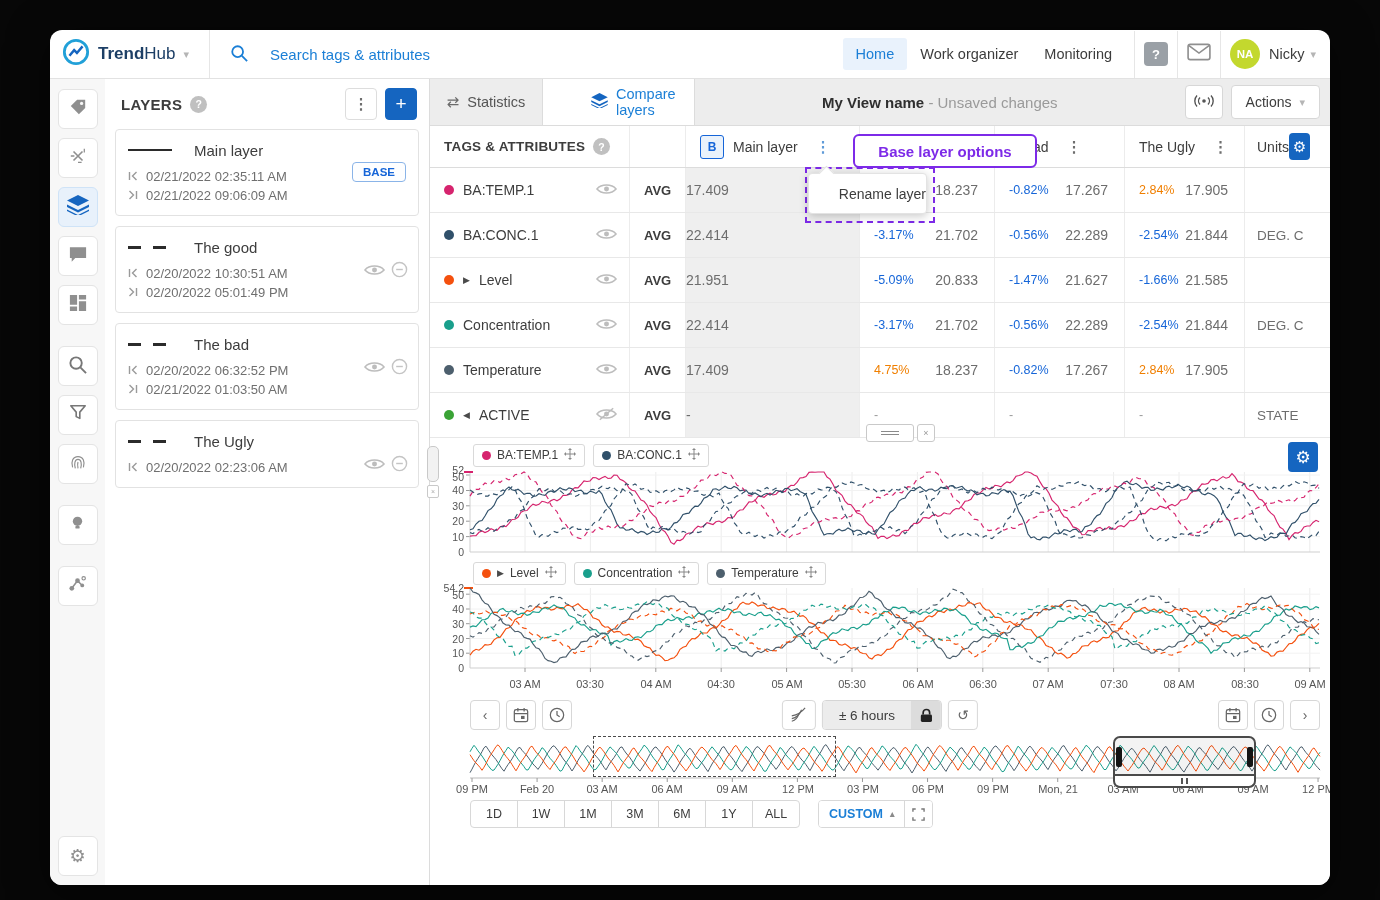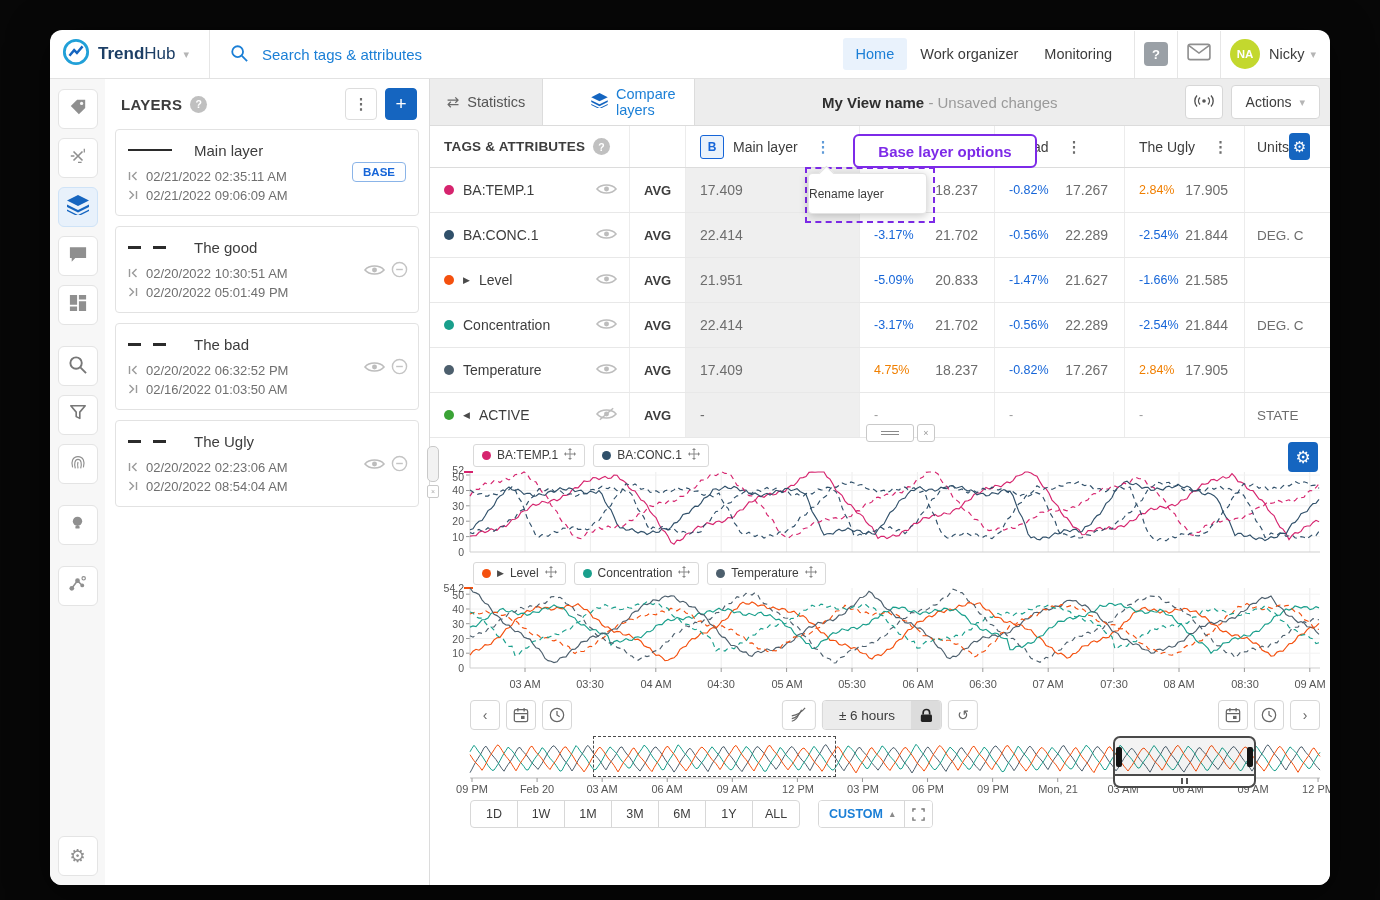--- a/index.html
+++ b/index.html
@@ -5,21 +5,21 @@
   html,body{margin:0;padding:0;background:#070707;}
   .stage{position:relative;width:1380px;height:900px;font-family:"Liberation Sans",sans-serif;}
   .window{position:absolute;left:50px;top:30px;width:1280px;height:855px;background:#fff;border-radius:12px;overflow:hidden;
           box-shadow:0 8px 40px rgba(0,0,0,.5);color:#3d3d3d;}
   
   .topbar{height:48px;display:flex;align-items:center;border-bottom:1px solid #e2e2e2;}
   .brand{width:160px;height:100%;display:flex;align-items:center;gap:8px;padding-left:12px;box-sizing:border-box;border-right:1px solid #e6e6e6;}
   .brand-name{font-size:17px;color:#1d3f66;}
   .brand-name b{font-weight:bold;}
   .caret{color:#b5b5b5;font-size:11px;}
-  .search{flex:1;display:flex;align-items:center;gap:14px;padding-left:20px;color:var(--accent);font-size:15px;}
+  .search{flex:1;display:flex;align-items:center;gap:22px;padding-left:20px;color:var(--accent);font-size:15px;}
   .top-right{display:flex;align-items:center;height:100%;padding-right:14px;}
   .nav-item{padding:0 13px;font-size:14.5px;color:#3c3c3c;height:32px;display:flex;align-items:center;cursor:pointer;}
   .nav-item.active{background:#e9f2fc;color:var(--accent);border-radius:3px;}
   .vdiv{width:1px;height:47px;background:#e6e6e6;margin:0 9px;}
   .help-sq{width:24px;height:24px;border-radius:4px;background:#9aa0a6;color:#fff;font-weight:bold;font-size:13px;display:flex;align-items:center;justify-content:center;}
   .avatar{width:30px;height:30px;border-radius:50%;background:var(--avatar);color:#fff;font-weight:bold;font-size:11.5px;display:flex;align-items:center;justify-content:center;}
   .username{font-size:14.5px;margin:0 6px 0 9px;}
   
   .content{display:flex;height:806px;}
   .rail{width:55px;background:#f7f7f7;display:flex;flex-direction:column;align-items:center;padding-top:10px;box-sizing:border-box;}
@@ -70,33 +70,33 @@
   .th-bad{padding-left:38px;font-size:14px;gap:18px;}
   .th-ugly{padding-left:14px;font-size:14px;gap:18px;}
   .th-units{padding-left:12px;font-size:14px;justify-content:space-between;padding-right:20px;}
   .gear-sm{width:27px;height:27px;background:var(--button-blue);border-radius:4px;color:#fff;font-size:15px;display:flex;align-items:center;justify-content:center;cursor:pointer;}
   .dot{width:10px;height:10px;border-radius:50%;flex:none;}
   .c-name{padding-left:14px;gap:9px;font-size:14px;color:#3d3d3d;}
   .c-name .spacer{flex:1;}
   .c-name .eye{margin-right:12px;}
   .tri{font-size:9px;color:#4a4a4a;}
   .c-avg{padding-left:14px;font-size:13px;color:#3d3d3d;font-weight:bold;}
-  .c-main{padding-left:14px;font-size:14px;color:#6d6d6d;background:#efefef;}
+  .c-main{font-size:14px;color:#6d6d6d;background:#efefef;}
   .c-val{padding:0 16px 0 14px;justify-content:space-between;font-size:14px;color:#6d6d6d;}
   .pct{font-size:12.5px;font-weight:normal;}
   .pct.neg{color:var(--pct-neg);}
   .pct.pos{color:var(--pct-pos);}
   .pct.muted{color:#9a9a9a;font-weight:normal;}
   .c-unit{padding-left:12px;font-size:13.5px;color:#6d6d6d;}
   
   .callout{position:absolute;left:423px;top:55px;width:180px;height:30px;background:#fff;border:2px solid var(--purple);border-radius:6px;z-index:40;
            display:flex;align-items:center;justify-content:center;font-size:15px;font-weight:bold;color:var(--purple);}
   .dash-rect{position:absolute;left:375px;top:88px;width:126px;height:52px;border:2px dashed var(--purple);z-index:38;}
   .menu-pop{position:absolute;left:378px;top:94px;width:117px;height:39px;background:#fff;border:1px solid #e3e3e3;border-radius:4px;
-            box-shadow:0 2px 10px rgba(0,0,0,.22);z-index:39;display:flex;align-items:center;justify-content:flex-start;font-size:12px;color:#3d3d3d;}
+            box-shadow:0 2px 10px rgba(0,0,0,.22);z-index:39;display:flex;align-items:center;justify-content:flex-end;font-size:14px;color:#3d3d3d;}
   .menu-pop .arrow{position:absolute;left:12px;top:-6px;width:10px;height:10px;background:#fff;border-left:1px solid #e3e3e3;border-top:1px solid #e3e3e3;transform:rotate(45deg);}
   
   .chart-area{position:relative;height:259px;padding-top:4px;box-sizing:border-box;}
   .gear-big{position:absolute;right:12px;top:4px;width:30px;height:30px;background:var(--button-blue);border-radius:4px;color:#fff;font-size:17px;display:flex;align-items:center;justify-content:center;z-index:5;cursor:pointer;}
   .drag-handle{position:absolute;left:436px;top:-14px;display:flex;gap:3px;z-index:6;}
   .dh-grip{width:46px;height:16px;background:#fff;border:1px solid #c9c9c9;border-radius:3px;display:flex;flex-direction:column;align-items:center;justify-content:center;gap:2px;cursor:row-resize;}
   .dh-grip i{display:block;width:18px;height:0;border-top:1.5px solid #8a8a8a;}
   .dh-close{width:16px;height:16px;background:#fff;border:1px solid #c9c9c9;border-radius:3px;color:#9a9a9a;font-size:9px;display:flex;align-items:center;justify-content:center;cursor:pointer;}
   .mini-scroll{position:absolute;left:-3px;top:8px;z-index:6;}
   .ms-track{width:10px;height:34px;border:1px solid #c9c9c9;border-radius:5px;background:#f2f2f2;}
@@ -335,21 +335,21 @@
                   <path d="M1.5 1v8"></path>
                   <path d="M8.5 1 L4.5 5 L8.5 9"></path>
                 </svg></span>
               <span>02/20/2022 06:32:52 PM</span>
             </div>
         <div class="lc-date">
               <span><svg width="10" height="10" viewBox="0 0 10 10" fill="none" stroke="#9a9a9a" stroke-width="1.4">
                   <path d="M8.5 1v8"></path>
                   <path d="M1.5 1 L5.5 5 L1.5 9"></path>
                 </svg></span>
-              <span>02/16/2022 01:03:50 AM</span>
+              <span>02/21/2022 01:03:50 AM</span>
             </div>
         <div class="lc-icons">
               <span><svg width="21" height="14" viewBox="0 0 22 14">
                   <path d="M1 7 C5.5 1.5 16.5 1.5 21 7 C16.5 12.5 5.5 12.5 1 7Z" fill="none" stroke="#bdbdbd" stroke-width="1.6"></path>
                   <circle cx="11" cy="7" r="2.6" fill="#bdbdbd"></circle>
                 </svg></span>
               <span><svg width="17" height="17" viewBox="0 0 18 18" fill="none" stroke="#c4c4c4" stroke-width="1.5">
                   <circle cx="9" cy="9" r="7.5"></circle>
                   <path d="M5.5 9h7"></path>
                 </svg></span>
@@ -360,27 +360,20 @@
         <div class="lc-name-row">
               <span class="swatch dashed"></span>
               <span class="lc-name">The Ugly</span>
             </div>
         <div class="lc-date">
               <span><svg width="10" height="10" viewBox="0 0 10 10" fill="none" stroke="#9a9a9a" stroke-width="1.4">
                   <path d="M1.5 1v8"></path>
                   <path d="M8.5 1 L4.5 5 L8.5 9"></path>
                 </svg></span>
               <span>02/20/2022 02:23:06 AM</span>
-            </div>
-        <div class="lc-date">
-              <span><svg width="10" height="10" viewBox="0 0 10 10" fill="none" stroke="#9a9a9a" stroke-width="1.4">
-                  <path d="M8.5 1v8"></path>
-                  <path d="M1.5 1 L5.5 5 L1.5 9"></path>
-                </svg></span>
-              <span>02/20/2022 08:54:04 AM</span>
             </div>
         <div class="lc-icons">
               <span><svg width="21" height="14" viewBox="0 0 22 14">
                   <path d="M1 7 C5.5 1.5 16.5 1.5 21 7 C16.5 12.5 5.5 12.5 1 7Z" fill="none" stroke="#bdbdbd" stroke-width="1.6"></path>
                   <circle cx="11" cy="7" r="2.6" fill="#bdbdbd"></circle>
                 </svg></span>
               <span><svg width="17" height="17" viewBox="0 0 18 18" fill="none" stroke="#c4c4c4" stroke-width="1.5">
                   <circle cx="9" cy="9" r="7.5"></circle>
                   <path d="M5.5 9h7"></path>
                 </svg></span>

